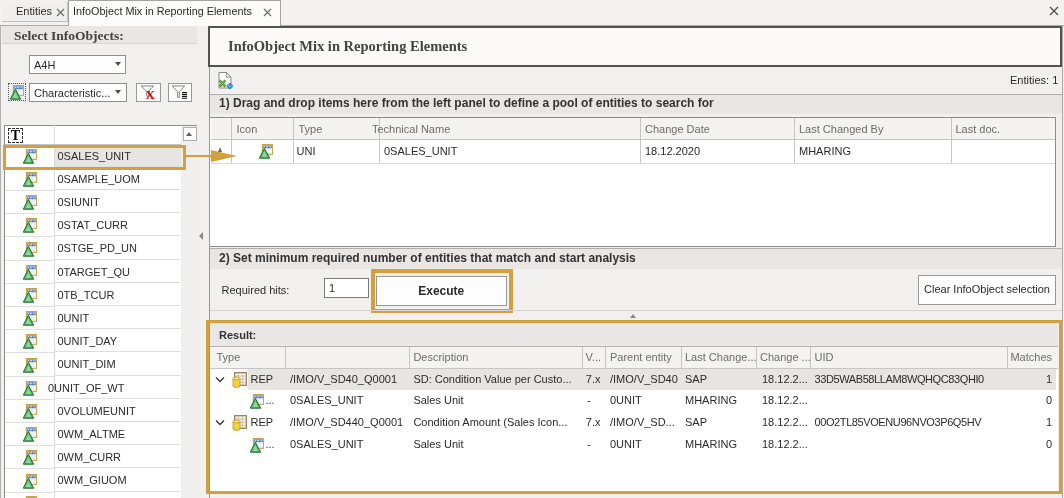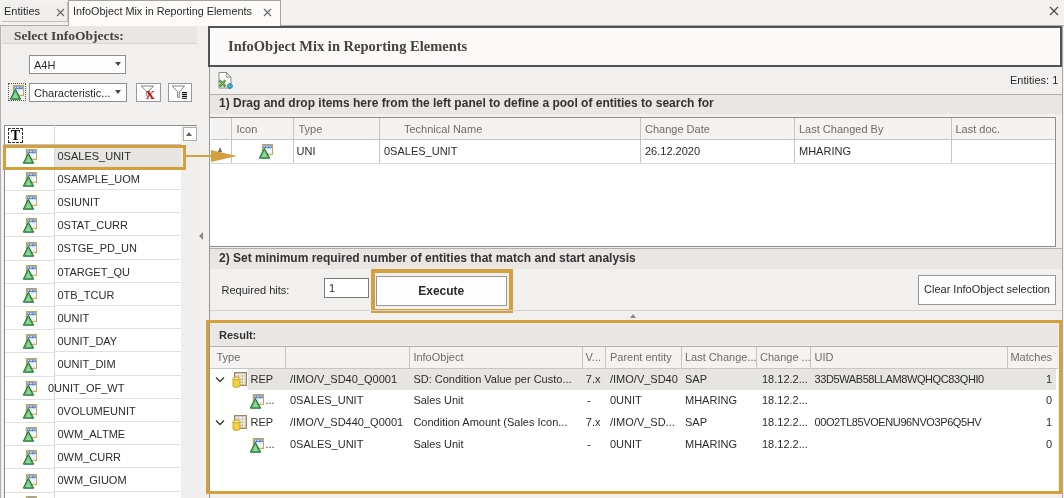--- a/index.html
+++ b/index.html
@@ -8,21 +8,21 @@
 .gtxt {font-size:11px;color:#6e6c6a;white-space:nowrap}
 .btxt {font-size:12px;font-weight:bold;color:#333;white-space:nowrap}
 .combo {background:#fdfdfd;border:1px solid #908e8c}
 .carr {position:absolute;width:0;height:0;border-left:3.5px solid transparent;border-right:3.5px solid transparent;border-top:4px solid #4a4a4a}
 .obox {position:absolute;border:3px solid #d4a03e}
 </style></head><body>
 
 <div class="abs" style="left:0;top:0;width:1064px;height:25px;background:#f4f2f0"></div>
 <div class="abs" style="left:0;top:24.5px;width:1064px;height:1px;background:#aba9a7"></div>
 <div class="abs" style="left:2px;top:1.5px;width:65.5px;height:20px;background:#f1efed;border-right:1px solid #c2c0be;border-bottom:1px solid #c2c0be"></div>
-<div class="abs txt" style="left:4px;top:5px">Entities</div>
+<div class="abs txt" style="left:16px;top:5px">Entities</div>
 <svg class="abs" style="left:56px;top:8px" width="9" height="9" viewBox="0 0 9 9">
     <path d="M1,1 L8,8 M8,1 L1,8" stroke="#6b6b6b" stroke-width="1.2"></path>
   </svg>
 <div class="abs" style="left:67.5px;top:0;width:213px;height:25.5px;background:#fcfbfa;border:1px solid #a5a3a1;border-bottom:none"></div>
 <div class="abs txt" style="left:72.5px;top:5px;transform:scaleX(0.985);transform-origin:0 0">InfoObject Mix in Reporting Elements</div>
 <svg class="abs" style="left:263px;top:8px" width="9" height="9" viewBox="0 0 9 9">
     <path d="M1,1 L8,8 M8,1 L1,8" stroke="#6b6b6b" stroke-width="1.2"></path>
   </svg>
 <svg class="abs" style="left:1049px;top:6px" width="10" height="10" viewBox="0 0 10 10">
     <path d="M1,1 L9,9 M9,1 L1,9" stroke="#4f4f4f" stroke-width="1.3"></path>
@@ -352,41 +352,41 @@
 <div class="abs" style="left:210.5px;top:117.5px;width:844.5px;height:22.5px;background:#f5f3f1;border-bottom:1px solid #c8c6c4"></div>
 <div class="abs" style="left:210.5px;top:162.5px;width:844.5px;height:1px;background:#dddbd9"></div>
 <div class="abs" style="left:231px;top:117.5px;width:1px;height:45px;background:#c8c6c4"></div>
 <div class="abs" style="left:292.5px;top:117.5px;width:1px;height:45px;background:#c8c6c4"></div>
 <div class="abs" style="left:379px;top:117.5px;width:1px;height:45px;background:#c8c6c4"></div>
 <div class="abs" style="left:640px;top:117.5px;width:1px;height:45px;background:#c8c6c4"></div>
 <div class="abs" style="left:794px;top:117.5px;width:1px;height:45px;background:#c8c6c4"></div>
 <div class="abs" style="left:950.5px;top:117.5px;width:1px;height:45px;background:#c8c6c4"></div>
 <div class="abs gtxt" style="left:236.5px;top:117.5px;height:22.5px;line-height:22.5px">Icon</div>
 <div class="abs gtxt" style="left:298.5px;top:117.5px;height:22.5px;line-height:22.5px">Type</div>
-<div class="abs gtxt" style="left:404px;top:117.5px;height:22.5px;line-height:22.5px">Technical Name</div>
+<div class="abs gtxt" style="left:372px;top:117.5px;height:22.5px;line-height:22.5px">Technical Name</div>
 <div class="abs gtxt" style="left:645px;top:117.5px;height:22.5px;line-height:22.5px">Change Date</div>
 <div class="abs gtxt" style="left:799px;top:117.5px;height:22.5px;line-height:22.5px">Last Changed By</div>
 <div class="abs gtxt" style="left:955.5px;top:117.5px;height:22.5px;line-height:22.5px">Last doc.</div>
 
 <svg class="abs" style="left:258.5px;top:144px" width="14" height="15" viewBox="0 0 14 15">
 <rect x="3.4" y="0.5" width="10.2" height="9.8" fill="#fbfdfe" stroke="#c6a24e" stroke-width="1.1"></rect>
 <rect x="4.3" y="1.4" width="8.4" height="2.9" fill="#3b6cc0"></rect>
 <rect x="5" y="2.2" width="1.3" height="1.1" fill="#eef3fb"></rect>
     <rect x="7.1" y="2.2" width="2.2" height="1.1" fill="#eef3fb"></rect>
     <rect x="10.3" y="2.2" width="1.5" height="1.1" fill="#eef3fb"></rect>
 <rect x="4.3" y="4.3" width="8.4" height="1.1" fill="#d2e0f0"></rect>
 <rect x="4.3" y="6.7" width="8.4" height="0.6" fill="#dfe8f3"></rect>
     <rect x="4.3" y="8.3" width="8.4" height="0.6" fill="#dfe8f3"></rect>
 <rect x="8.2" y="4.3" width="0.6" height="5.2" fill="#dfe8f3"></rect>
 <polygon points="5.3,4.3 10.7,14.2 0.3,14.2" fill="#5cb469" stroke="#15702a" stroke-width="1"></polygon>
 <polygon points="5.3,6.9 8.1,12.9 2.8,12.9" fill="#97d39e"></polygon>
 </svg>
 <div class="abs txt" style="left:296.5px;top:140px;height:23px;line-height:22.5px">UNI</div>
 <div class="abs txt" style="left:384px;top:140px;height:22.5px;line-height:22.5px">0SALES_UNIT</div>
-<div class="abs txt" style="left:645px;top:140px;height:22.5px;line-height:22.5px">26.12.2020</div>
+<div class="abs txt" style="left:645px;top:140px;height:22.5px;line-height:22.5px">18.12.2020</div>
 <div class="abs txt" style="left:799px;top:140px;height:22.5px;line-height:22.5px">MHARING</div>
 
 <div class="abs" style="left:209.5px;top:248px;width:852px;height:20.5px;background:#e9e6e4;border-top:1px solid #b1afad"></div>
 <div class="abs btxt" style="left:219px;top:250.5px">2) Set minimum required number of entities that match and start analysis</div>
 <div class="abs txt" style="left:221.5px;top:283.5px">Required hits:</div>
 <div class="abs" style="left:324px;top:278px;width:44.5px;height:19.5px;background:#fff;border:1px solid #7d7b79"></div>
 <div class="abs txt" style="left:329px;top:282px">1</div>
 <div class="abs" style="left:375.5px;top:275.5px;width:131.5px;height:30px;background:#fdfdfd;border:1px solid #999795"></div>
 <div class="abs" style="left:375.5px;top:275.5px;width:131.5px;height:30px;line-height:30px;text-align:center;font-size:12px;font-weight:bold;color:#2b2b2b">Execute</div>
 <div class="obox" style="left:370.5px;top:268.5px;width:142px;height:44px;border-width:4px"></div>
@@ -403,21 +403,21 @@
 <div class="abs" style="left:285px;top:347px;width:1px;height:21.6px;background:#c8c6c4"></div>
 <div class="abs" style="left:408.8px;top:347px;width:1px;height:21.6px;background:#c8c6c4"></div>
 <div class="abs" style="left:581.9px;top:347px;width:1px;height:21.6px;background:#c8c6c4"></div>
 <div class="abs" style="left:604.8px;top:347px;width:1px;height:21.6px;background:#c8c6c4"></div>
 <div class="abs" style="left:680.5px;top:347px;width:1px;height:21.6px;background:#c8c6c4"></div>
 <div class="abs" style="left:755.5px;top:347px;width:1px;height:21.6px;background:#c8c6c4"></div>
 <div class="abs" style="left:810px;top:347px;width:1px;height:21.6px;background:#c8c6c4"></div>
 <div class="abs" style="left:1006.6px;top:347px;width:1px;height:21.6px;background:#c8c6c4"></div>
 <div class="abs gtxt" style="left:216.5px;top:347px;height:21.6px;line-height:21.6px">Type</div>
 <div class="abs gtxt" style="left:290px;top:365px;height:21.6px;line-height:21.6px">Tech. Name</div>
-<div class="abs gtxt" style="left:413.4px;top:347px;height:21.6px;line-height:21.6px">InfoObject</div>
+<div class="abs gtxt" style="left:413.4px;top:347px;height:21.6px;line-height:21.6px">Description</div>
 <div class="abs gtxt" style="left:585.5px;top:347px;height:21.6px;line-height:21.6px">V...</div>
 <div class="abs gtxt" style="left:610px;top:347px;height:21.6px;line-height:21.6px">Parent entity</div>
 <div class="abs gtxt" style="left:685px;top:347px;height:21.6px;line-height:21.6px">Last Change...</div>
 <div class="abs gtxt" style="left:760px;top:347px;height:21.6px;line-height:21.6px">Change ...</div>
 <div class="abs gtxt" style="left:814.5px;top:347px;height:21.6px;line-height:21.6px">UID</div>
 <div class="abs gtxt" style="left:956px;top:347px;width:96px;height:21.6px;line-height:21.6px;text-align:right">Matches</div>
 <div class="abs" style="left:247.5px;top:368.6px;width:808.5px;height:21.8px;background:#e7e5e2"></div>
 <svg class="abs" style="left:214.5px;top:375.6px" width="10" height="8" viewBox="0 0 10 8">
     <path d="M1,1.5 L5,5.5 L9,1.5" fill="none" stroke="#3a3a3a" stroke-width="1.45"></path>
   </svg>

